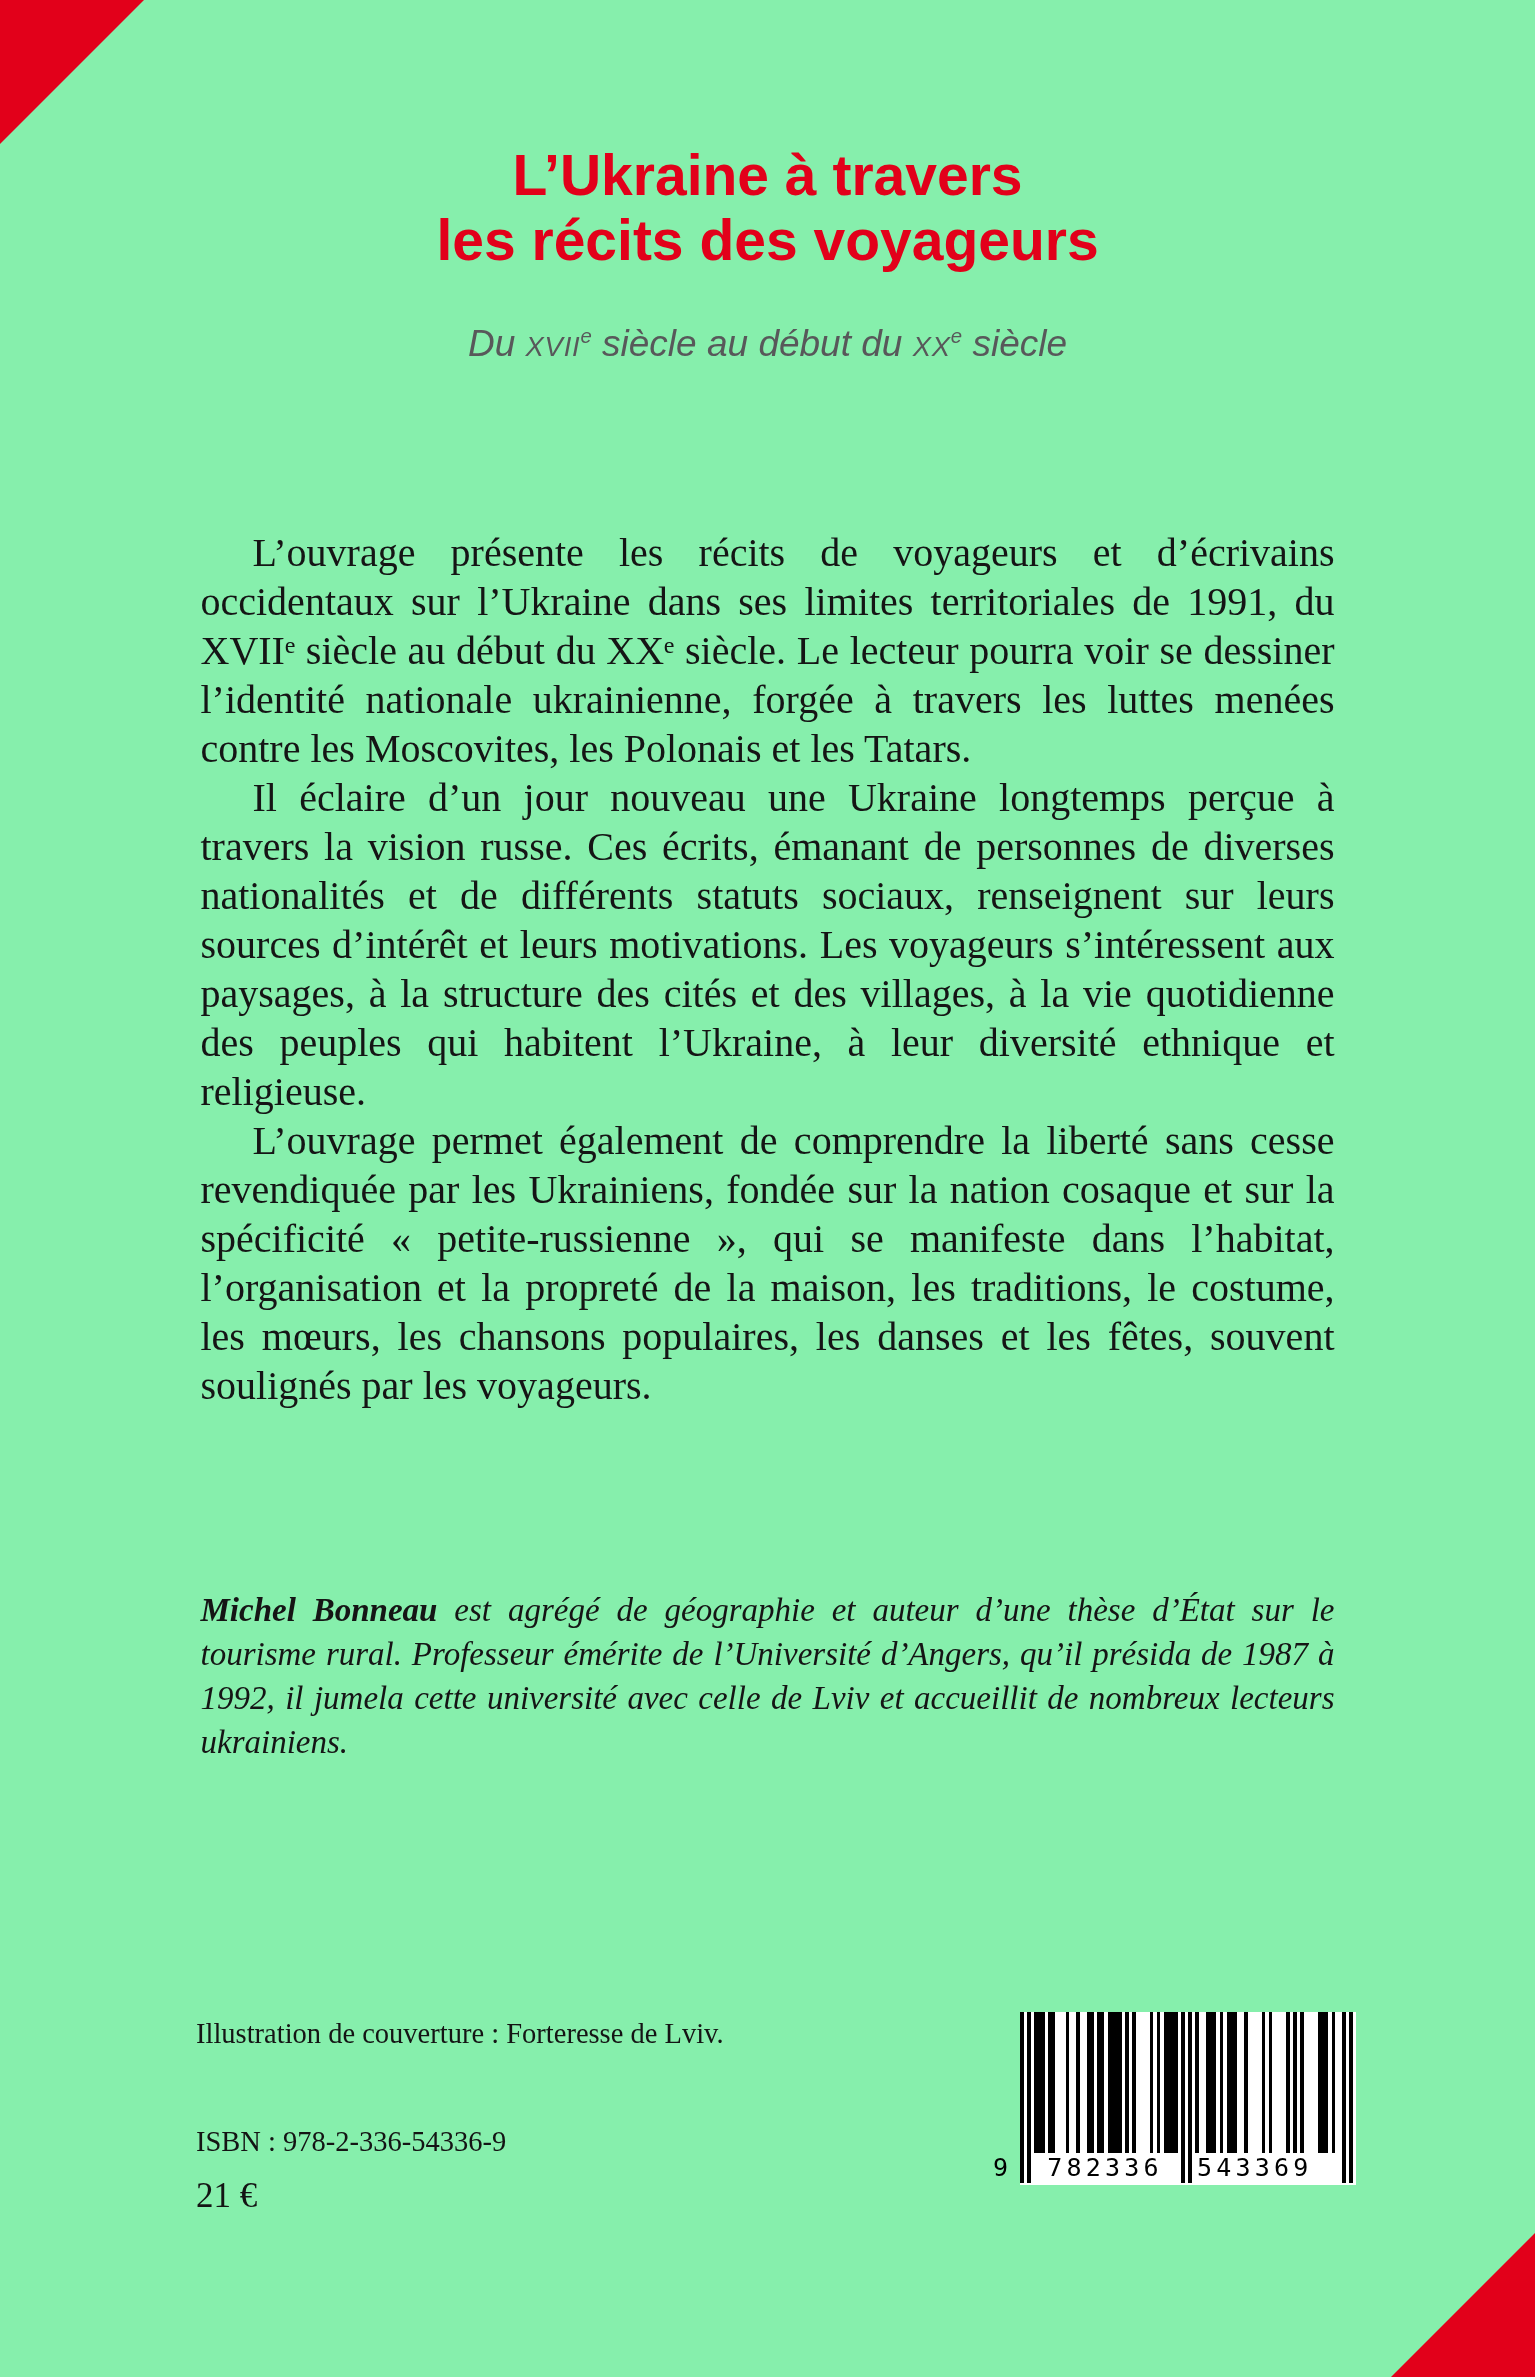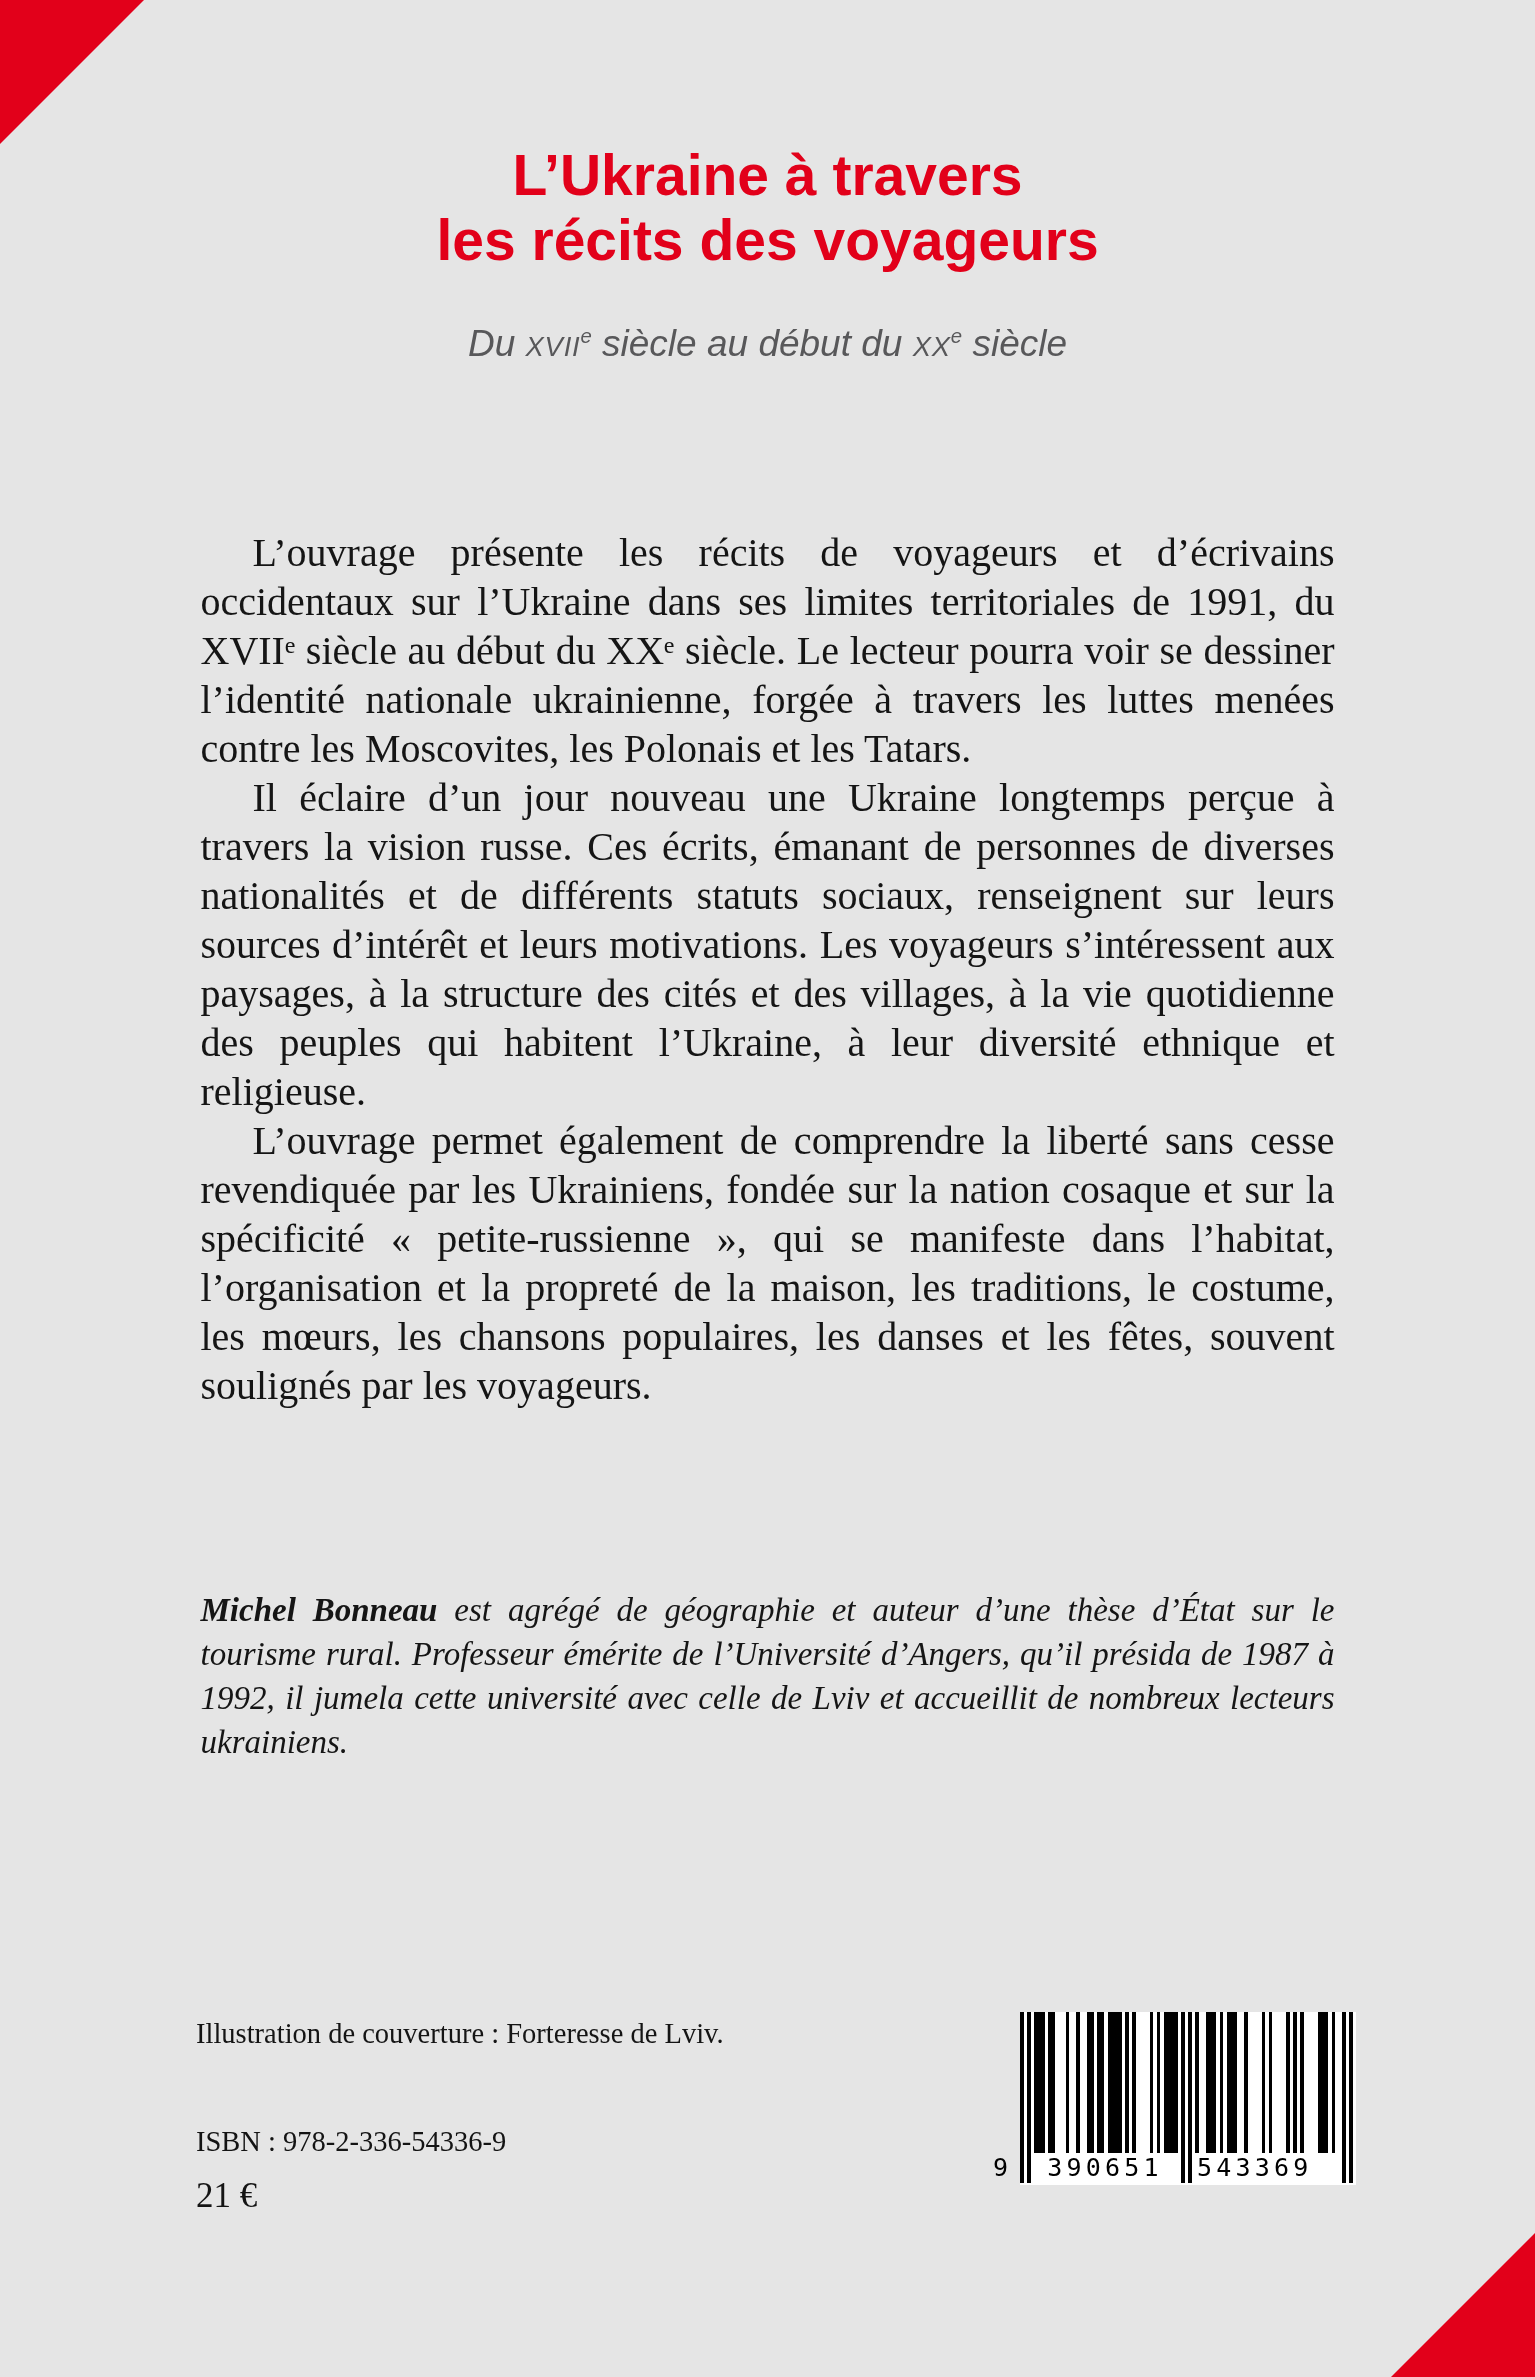--- a/index.html
+++ b/index.html
@@ -1,20 +1,20 @@
 <!DOCTYPE html>
 <html style="--accent: #e2001a; --muted: #58585a;font-size:13.4px"><head>
 <meta charset="utf-8">
 <style>
   html, body { margin: 0; padding: 0; background: #ffffff; }
   #cover {
     position: relative;
     width: 1535px;
     height: 2377px;
-    background: #e5e5e5;
+    background: #86efac;
     overflow: hidden;
     font-family: "Liberation Serif", serif;
     color: #141414;
   }
   .corner {
     position: absolute;
     width: 144px;
     height: 144px;
     background: var(--accent, #e2001a);
   }
@@ -239,19 +239,19 @@
         <div class="module"></div>
         <div class="module bar"></div>
         <div class="module"></div>
         <div class="module"></div>
         <div class="module bar guard"></div>
         <div class="module guard"></div>
         <div class="module bar guard"></div>
       </div>
     <div class="nums">
       <span class="lead">9</span>
-      <span class="g1">390651</span>
+      <span class="g1">782336</span>
       <span class="g2">543369</span>
     </div>
   </div>
 
 </div>
 
 
 </body></html>

